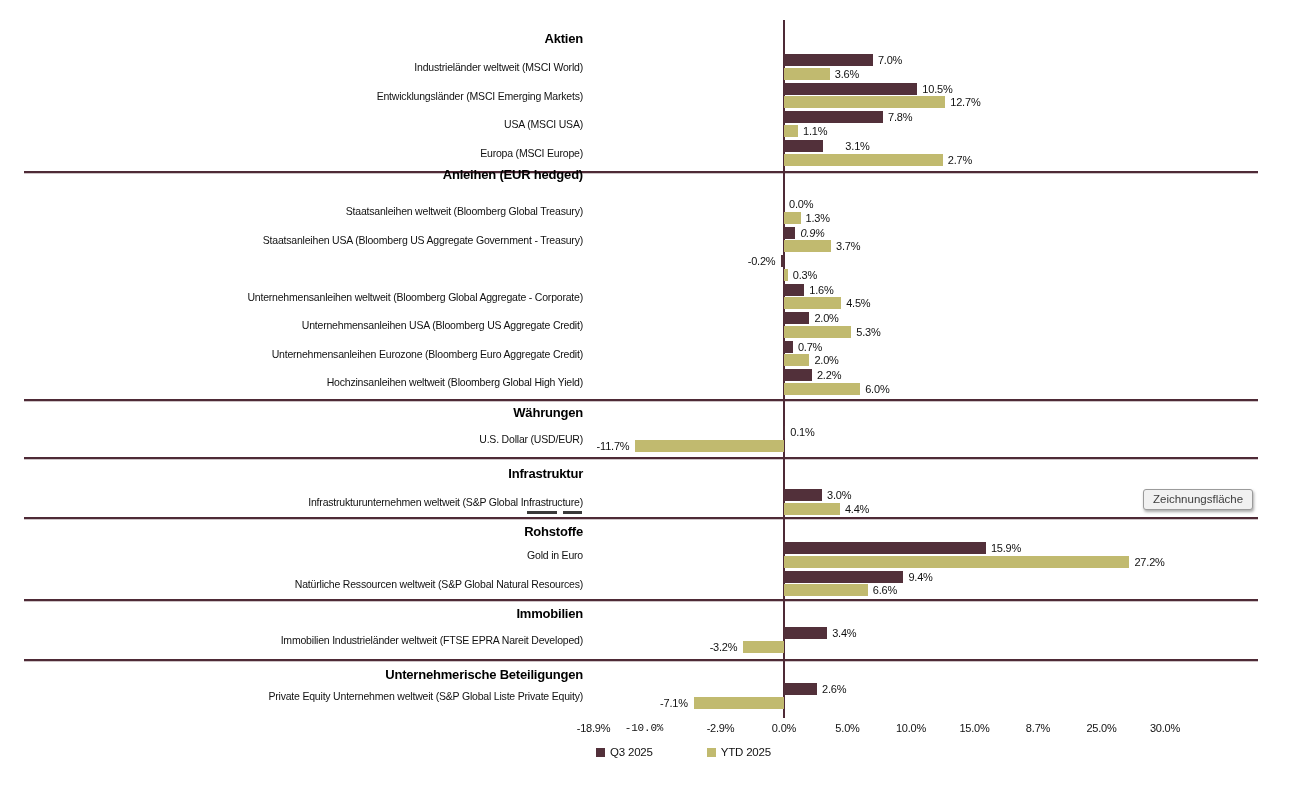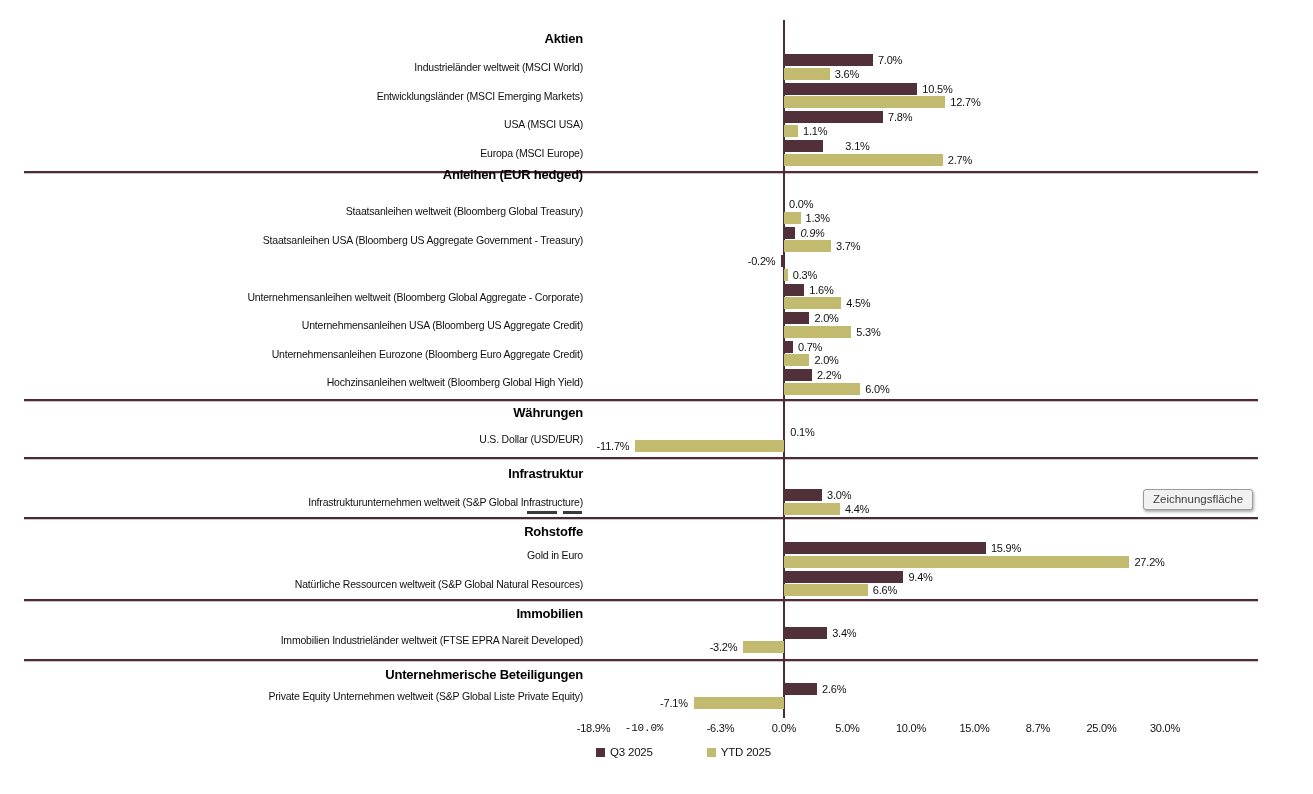--- a/index.html
+++ b/index.html
@@ -165,21 +165,21 @@
     <div class="value-label" style="top: 640.5px; right: 575.64px;">-3.2%</div>
     <div class="divider" style="top: 659px;"></div>
     <div class="section-heading" style="top: 668px;">Unternehmerische Beteiligungen</div>
     <div class="category-label" style="top: 690px;">Private Equity Unternehmen weltweit (S&amp;P Global Liste Private Equity)</div>
     <div class="bar" style="top: 683px; height: 12px; width: 33.02px; background: rgb(82, 48, 58); left: 784px;"></div>
     <div class="value-label" style="top: 683px; left: 822.02px;">2.6%</div>
     <div class="bar" style="top: 696.5px; height: 12px; width: 90.17px; background: rgb(193, 186, 111); left: 693.83px;"></div>
     <div class="value-label" style="top: 696.5px; right: 625.17px;">-7.1%</div>
     <div class="x-tick" style="left: 561.5px;">-18.9%</div>
     <div class="x-tick" style="left: 612px; font-family: Liberation Mono, monospace;">-10.0%</div>
-    <div class="x-tick" style="left: 688.5px;">-6.3%</div>
+    <div class="x-tick" style="left: 688.5px;">-2.9%</div>
     <div class="x-tick" style="left: 752px;">0.0%</div>
     <div class="x-tick" style="left: 815.5px;">5.0%</div>
     <div class="x-tick" style="left: 879px;">10.0%</div>
     <div class="x-tick" style="left: 942.5px;">15.0%</div>
     <div class="x-tick" style="left: 1006px;">8.7%</div>
     <div class="x-tick" style="left: 1069.5px;">25.0%</div>
     <div class="x-tick" style="left: 1133px;">30.0%</div>
   </div>
 
 </body></html>

